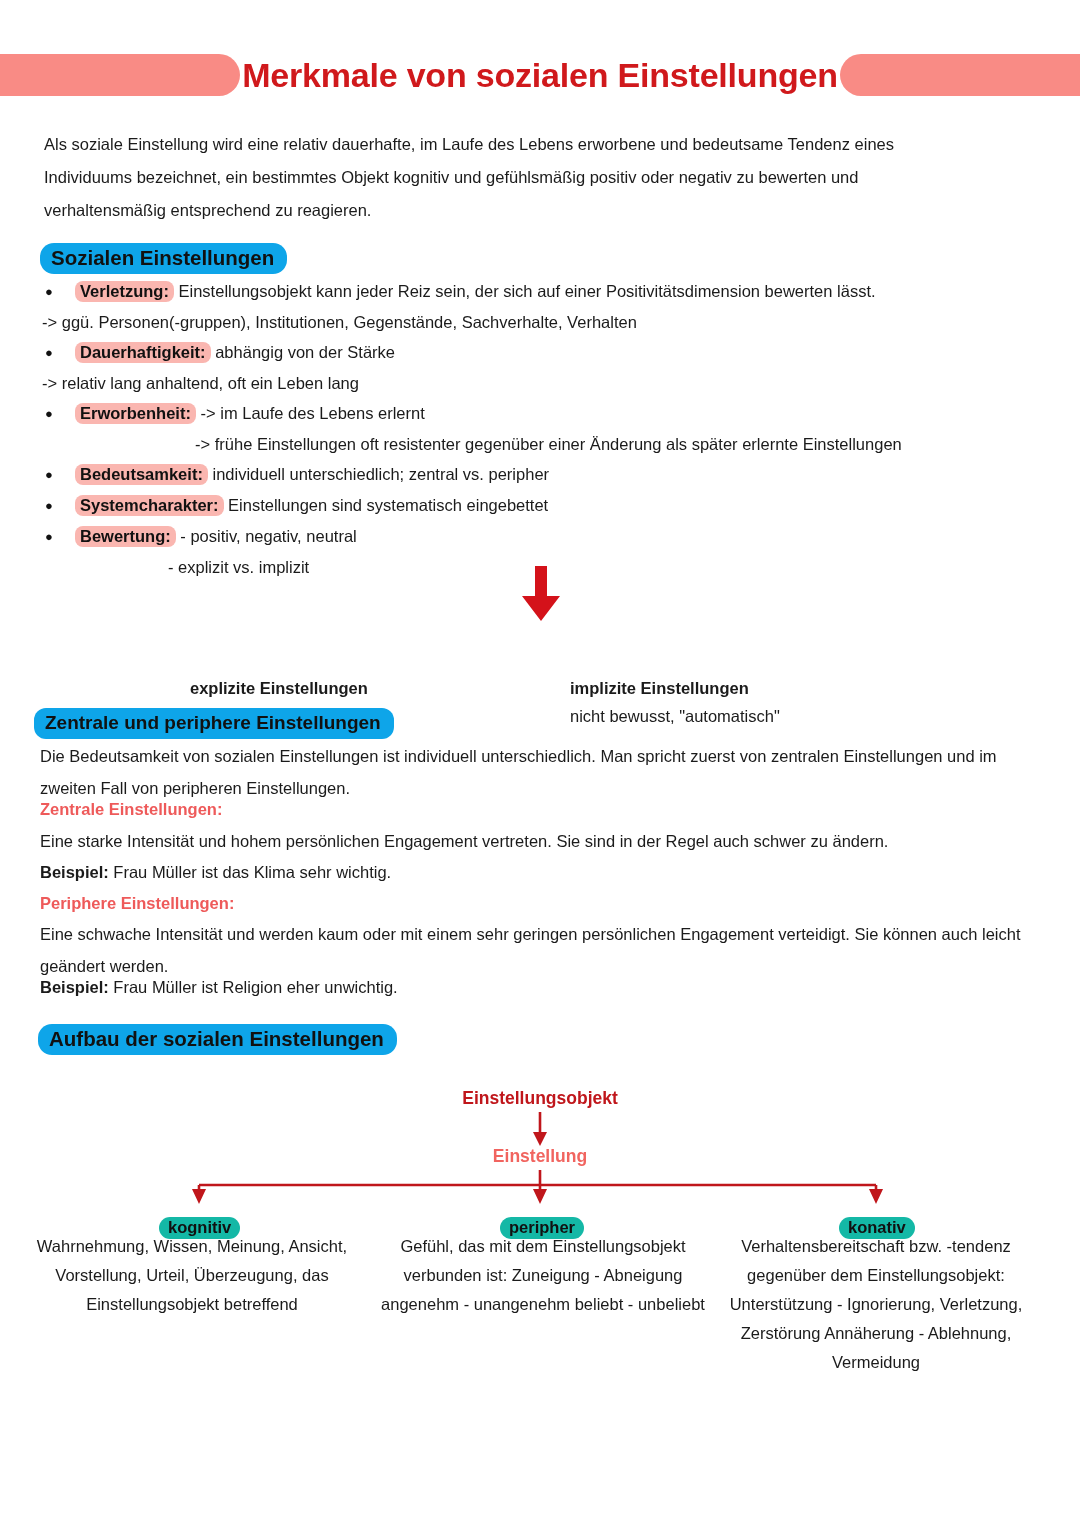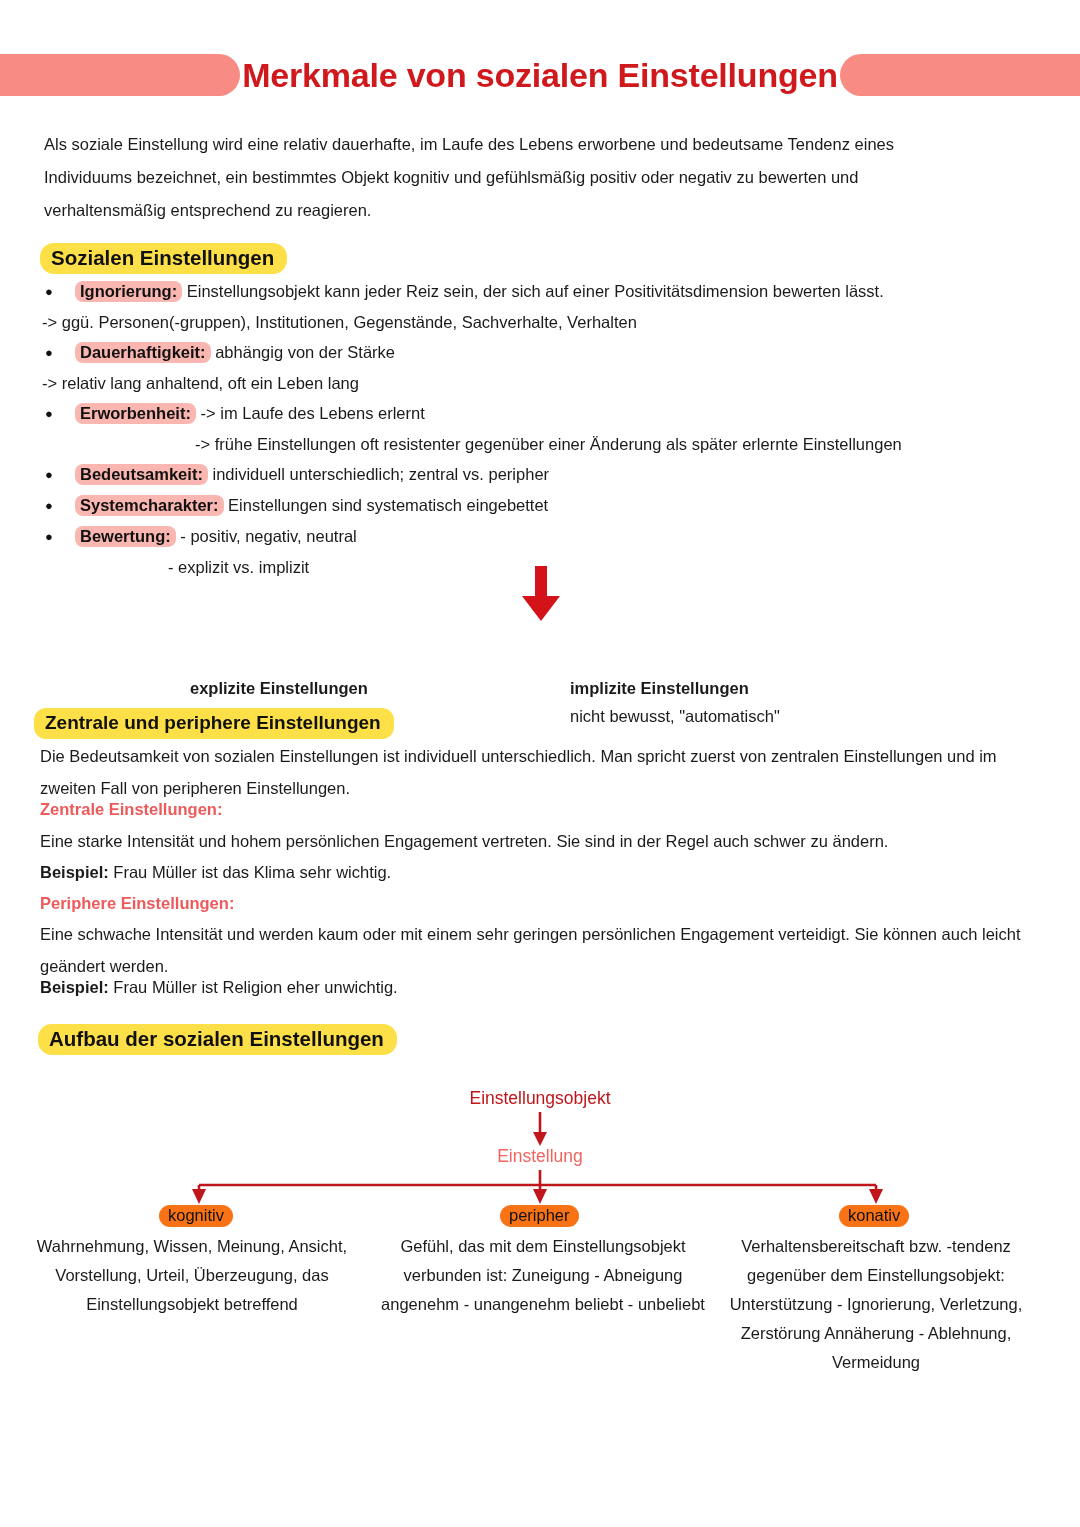--- a/index.html
+++ b/index.html
@@ -72,21 +72,21 @@
     font-size: 16.5px;
     line-height: 33px;
     color: #1b1b1b;
   }
 
   .section-head {
     position: absolute;
     font-size: 20.5px;
     font-weight: bold;
     color: #111111;
-    background: #fde047;
+    background: #0ea5e9;
     border-radius: 14px;
     padding: 2px 13px 3px 11px;
     white-space: nowrap;
     line-height: 26px;
   }
   #head-sozialen { left: 40px; top: 243px; }
   #head-zentrale { left: 34px; top: 708px; font-size: 19px; border-radius: 12px; }
   #head-aufbau   { left: 38px; top: 1024px; }
 
   
@@ -173,43 +173,44 @@
   
   .diagram {
     position: absolute;
     left: 0;
     top: 1080px;
     width: 1080px;
     height: 420px;
   }
   .dg-node {
     position: absolute;
-    font-weight: normal;
+    font-weight: bold;
     white-space: nowrap;
     text-align: center;
   }
   #dg-objekt {
     left: 0; top: 8px; width: 1080px;
     font-size: 17.5px;
     color: #c0161b;
   }
   #dg-einst {
     left: 0; top: 66px; width: 1080px;
     font-size: 17.5px;
     color: #f1645f;
   }
   .leaf-label {
     position: absolute;
     font-size: 16.5px;
-    font-weight: normal;
+    font-weight: bold;
     color: #111111;
-    background: #f97316;
+    background: #14b8a6;
     border-radius: 11px;
     padding: 1px 9px 2px 9px;
     white-space: nowrap;
+    margin-top: 12px;
   }
   #leaf-kognitiv { left: 159px; top: 125px; }
   #leaf-affektiv { left: 500px; top: 125px; }
   #leaf-konativ  { left: 839px; top: 125px; }
 
   .leaf-body {
     position: absolute;
     text-align: center;
     font-size: 16.5px;
     line-height: 29px;
@@ -238,21 +239,21 @@
   </div>
 
   <div class="intro">Als soziale Einstellung wird eine relativ dauerhafte, im Laufe des Lebens erworbene und bedeutsame Tendenz eines Individuums bezeichnet, ein bestimmtes Objekt kognitiv und gefühlsmäßig positiv oder negativ zu bewerten und verhaltensmäßig entsprechend zu reagieren.</div>
 
   <div class="section-head" id="head-sozialen">Sozialen Einstellungen</div>
 
   <div class="bullets">
 
     <div class="b-row">
       <span class="b-dot"></span>
-      <span class="b-text"><span class="term">Ignorierung:</span><span> Einstellungsobjekt kann jeder Reiz sein, der sich auf einer Positivitätsdimension bewerten lässt.</span></span>
+      <span class="b-text"><span class="term">Verletzung:</span><span> Einstellungsobjekt kann jeder Reiz sein, der sich auf einer Positivitätsdimension bewerten lässt.</span></span>
     </div>
 
     <div class="sub-row">-&gt; ggü. Personen(-gruppen), Institutionen, Gegenstände, Sachverhalte, Verhalten</div>
 
     <div class="b-row">
       <span class="b-dot"></span>
       <span class="b-text"><span class="term">Dauerhaftigkeit:</span><span> abhängig von der Stärke</span></span>
     </div>
 
     <div class="sub-row">-&gt; relativ lang anhaltend, oft ein Leben lang</div>

